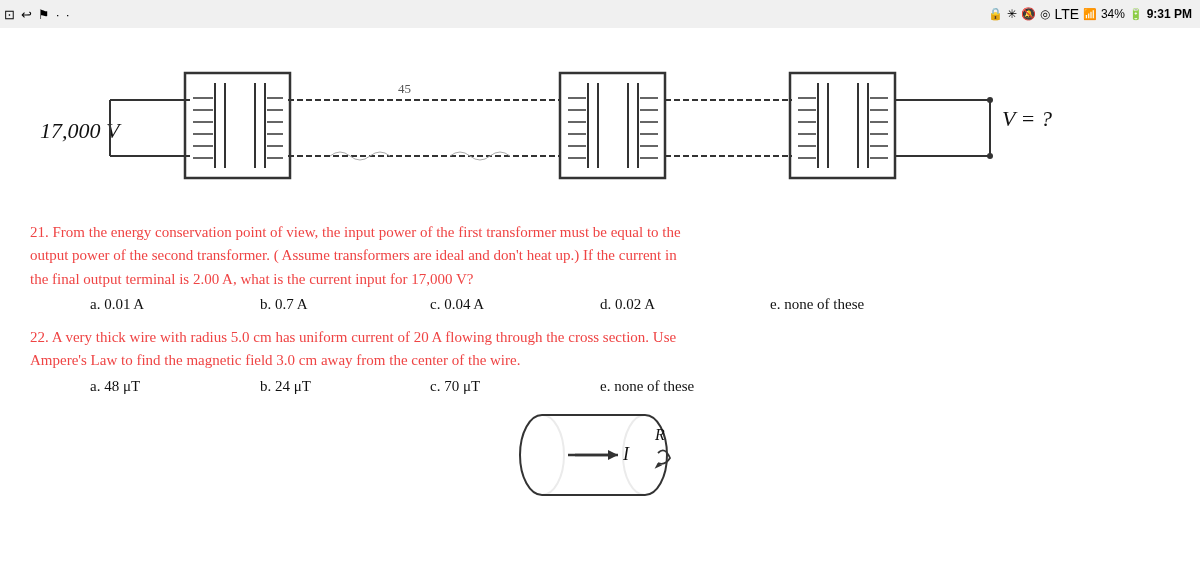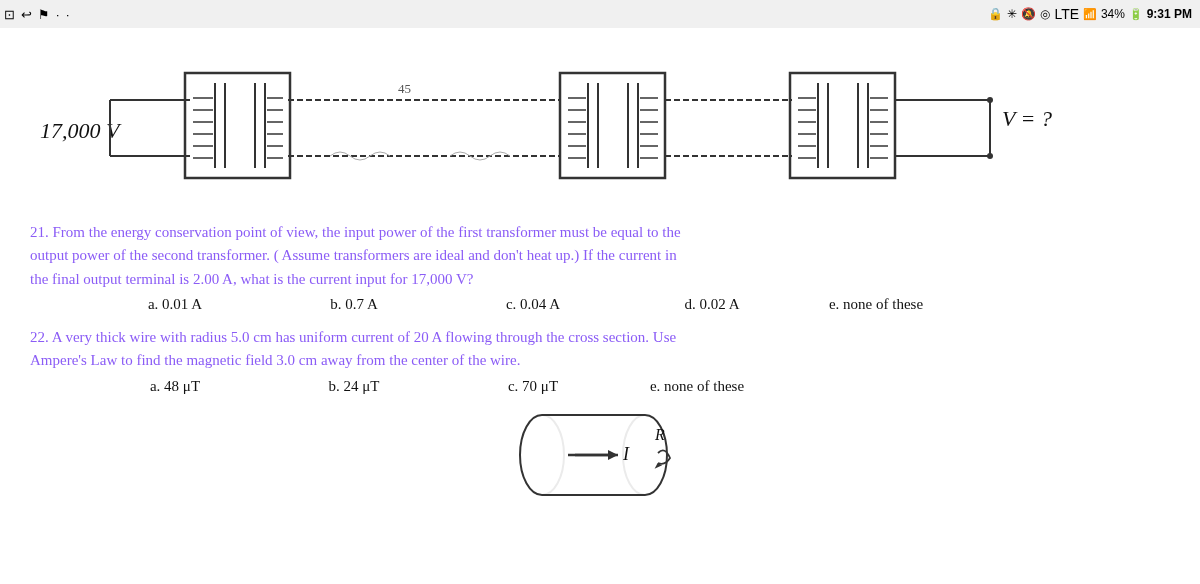--- a/index.html
+++ b/index.html
@@ -72,32 +72,31 @@
 
     
     .question-block {
       margin-bottom: 10px;
       line-height: 1.55;
       font-size: 15px;
     }
 
     .question-text {
       font-size: 15px;
-      color: #8b5cf6;
+      color: #ef4444;
       line-height: 1.55;
     }
 
     .answers-row {
       display: flex;
       align-items: center;
       padding-left: 60px;
-      gap: 9px;
+      gap: 0;
       margin-top: 2px;
       font-size: 15px;
-      text-align: center;
     }
 
     .answer-item {
       min-width: 170px;
       font-size: 15px;
       color: #111;
     }
 
     .answer-item-last {
       min-width: 140px;

